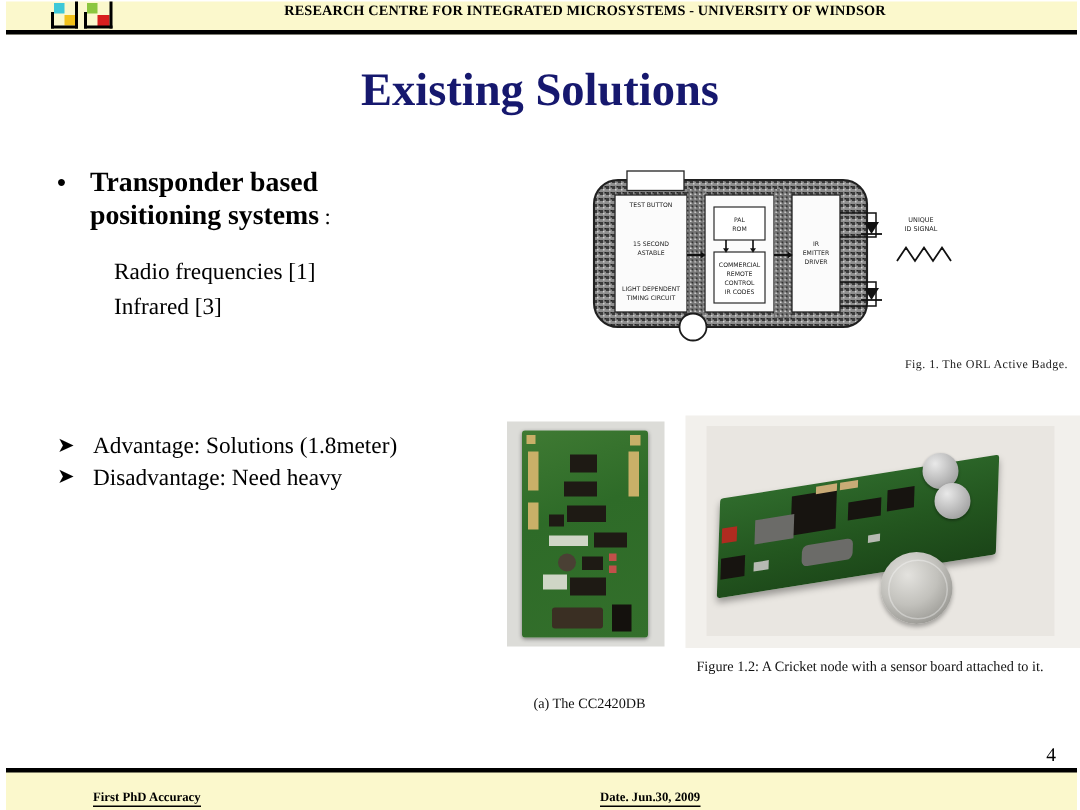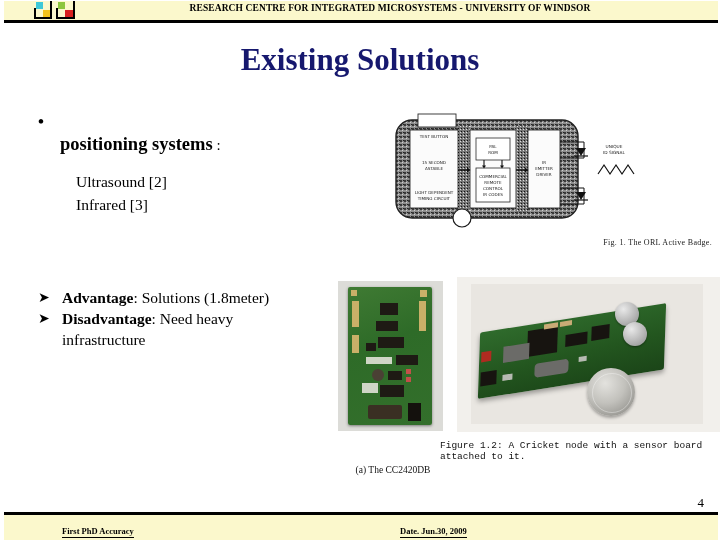--- a/index.html
+++ b/index.html
@@ -122,21 +122,21 @@
     line-height: 1.35;
   }
   .arrow-glyph {
     flex: 0 0 24px;
     width: 24px;
     font-family: "DejaVu Sans", sans-serif;
     font-size: 14px;
     line-height: 1.42;
   }
   .arrow-text { flex: 1 1 auto; }
-  .arrow-text b { font-weight: bold; }
+  .arrow-text b { font-weight: normal; }
   .arrow-cont {
     margin-left: 24px;
     font-family: "Liberation Serif", "DejaVu Serif", serif;
     font-size: 15.5px;
     line-height: 1.35;
   }
 
   
   .fig-badge {
     position: absolute;
@@ -253,22 +253,22 @@
     left: 5px; top: 5px;
     width: 38px; height: 38px;
     border-radius: 50%;
     border: 1px solid rgba(255,255,255,0.35);
   }
   .cricket-caption {
     position: absolute;
     left: 440px;
     top: 440px;
     width: 280px;
-    text-align: left;
-    font-family: Liberation Mono, monospace;
+    text-align: center;
+    font-family: Liberation Serif, serif;
     font-size: 9.5px;
     color: #111111;
   }
 
   
   .footer-bar {
     position: absolute;
     left: 4px;
     top: 512px;
     width: 714px;
@@ -329,45 +329,44 @@
 
 <div class="header-title">RESEARCH CENTRE FOR INTEGRATED MICROSYSTEMS - UNIVERSITY OF WINDSOR</div>
 
 <div class="slide-title">Existing Solutions</div>
 
 <div class="body-col">
 
   <div class="bullet-row">
     <span class="bullet-dot">•</span>
     <span class="bullet-text">
-      <br>
+      <span>Transponder based</span><br>
       <span>positioning systems</span><span class="tail"> :</span>
     </span>
   </div>
 
   <div class="sub-list">
-    <div class="sub-item">Ultrasound [2]</div>
+    <div class="sub-item">Radio frequencies [1]</div>
     <div class="sub-item">Infrared [3]</div>
   </div>
 </div>
 
 <div class="arrow-block">
   <div class="arrow-row">
     <span class="arrow-glyph">➤</span>
     <span class="arrow-text">
       <b>Advantage</b><span>: </span><span>Solutions (1.8meter)</span>
     </span>
   </div>
   <div class="arrow-row">
     <span class="arrow-glyph">➤</span>
     <span class="arrow-text">
       <b>Disadvantage</b><span>: </span><span>Need  heavy</span>
     </span>
   </div>
-  <div class="arrow-cont">infrastructure</div>
 </div>
 
 <div class="fig-badge">
   <svg width="324" height="140" viewBox="0 0 324 140" xmlns="http://www.w3.org/2000/svg">
     <defs>
       <pattern id="noise" width="4" height="4" patternUnits="userSpaceOnUse">
         <rect width="4" height="4" fill="#8e8e8e"></rect>
         <rect x="0" y="0" width="2" height="2" fill="#3a3a3a"></rect>
         <rect x="2" y="2" width="1" height="1" fill="#cfcfcf"></rect>
         <rect x="3" y="0" width="1" height="1" fill="#202020"></rect>

